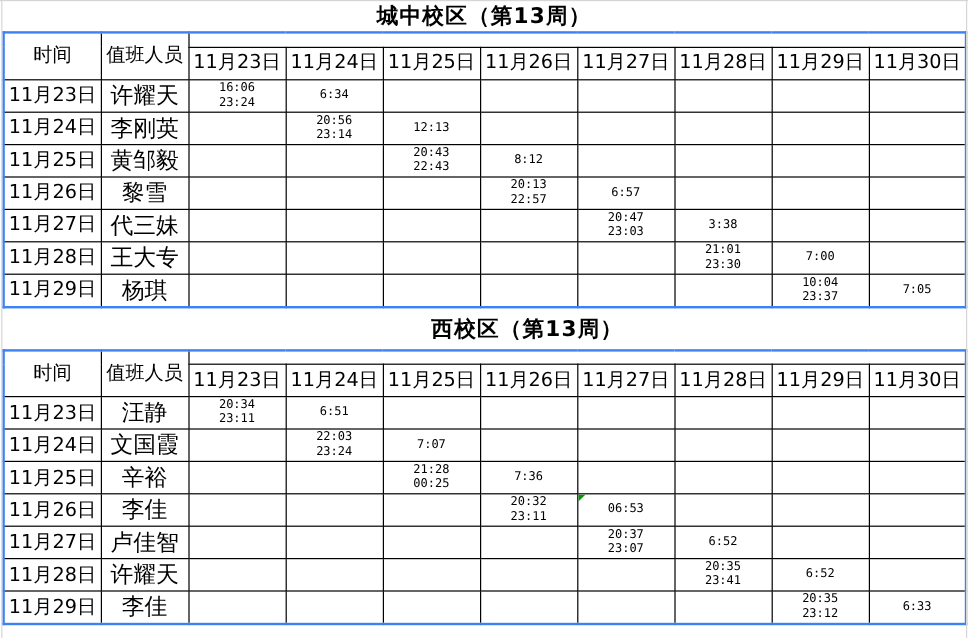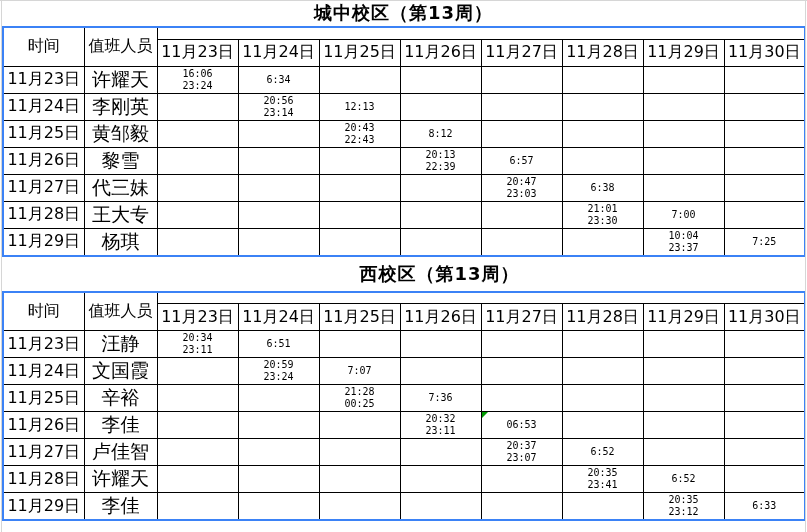--- a/index.html
+++ b/index.html
@@ -157,42 +157,42 @@
             <td class="c-time"></td>
           </tr>
           <tr>
             <td class="c-date">11月26日</td>
             <td class="c-name">黎雪</td>
             <td class="c-time"></td>
             <td class="c-time"></td>
             <td class="c-time"></td>
             <td class="c-time">
               <span class="tl">20:13</span>
-              <span class="tl">22:39</span>
+              <span class="tl">22:57</span>
             </td>
             <td class="c-time">
               <span class="tl">6:57</span>
             </td>
             <td class="c-time"></td>
             <td class="c-time"></td>
             <td class="c-time"></td>
           </tr>
           <tr>
             <td class="c-date">11月27日</td>
             <td class="c-name">代三妹</td>
             <td class="c-time"></td>
             <td class="c-time"></td>
             <td class="c-time"></td>
             <td class="c-time"></td>
             <td class="c-time">
               <span class="tl">20:47</span>
               <span class="tl">23:03</span>
             </td>
             <td class="c-time">
-              <span class="tl">6:38</span>
+              <span class="tl">3:38</span>
             </td>
             <td class="c-time"></td>
             <td class="c-time"></td>
           </tr>
           <tr>
             <td class="c-date">11月28日</td>
             <td class="c-name">王大专</td>
             <td class="c-time"></td>
             <td class="c-time"></td>
             <td class="c-time"></td>
@@ -214,21 +214,21 @@
             <td class="c-time"></td>
             <td class="c-time"></td>
             <td class="c-time"></td>
             <td class="c-time"></td>
             <td class="c-time"></td>
             <td class="c-time">
               <span class="tl">10:04</span>
               <span class="tl">23:37</span>
             </td>
             <td class="c-time">
-              <span class="tl">7:25</span>
+              <span class="tl">7:05</span>
             </td>
           </tr>
         </tbody>
       </table>
   </section>
 
   <section class="sec2">
     <div class="title-band second">西校区（第13周）</div>
     <table class="roster">
         <colgroup>
@@ -276,21 +276,21 @@
             <td class="c-time"></td>
             <td class="c-time"></td>
             <td class="c-time"></td>
             <td class="c-time"></td>
           </tr>
           <tr>
             <td class="c-date">11月24日</td>
             <td class="c-name">文国霞</td>
             <td class="c-time"></td>
             <td class="c-time">
-              <span class="tl">20:59</span>
+              <span class="tl">22:03</span>
               <span class="tl">23:24</span>
             </td>
             <td class="c-time">
               <span class="tl">7:07</span>
             </td>
             <td class="c-time"></td>
             <td class="c-time"></td>
             <td class="c-time"></td>
             <td class="c-time"></td>
             <td class="c-time"></td>

